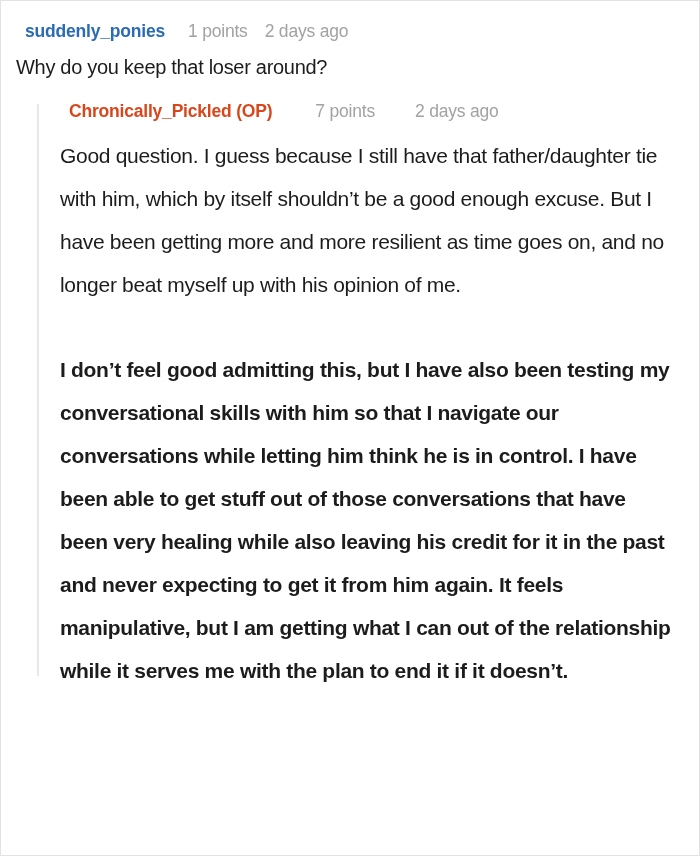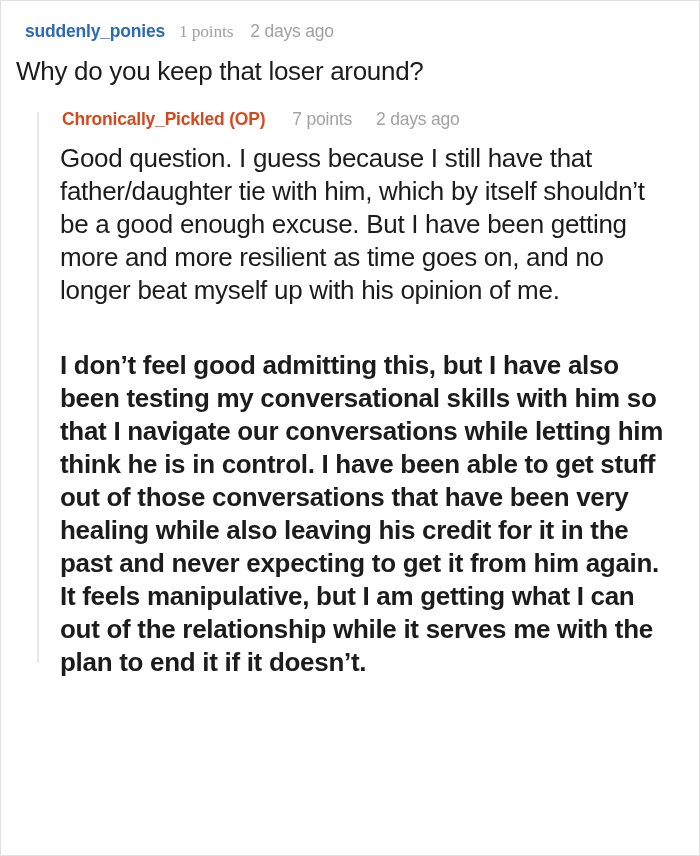--- a/index.html
+++ b/index.html
@@ -40,26 +40,26 @@
   .username.commenter { color: var(--username-blue, #2b6bb5); }
   .username.op       { color: var(--op-orange, #d8471c); }
 
   .meta {
     font-size: 17.5px;
     color: var(--meta-gray, #a2a2a2);
     letter-spacing: -0.2px;
   }
 
   .top-comment .comment-header { margin-left: 9px; }
-  .top-comment .meta.points    { margin-left: 14px; font-family: Liberation Serif, serif; }
+  .top-comment .meta.points    { margin-left: 23px; }
   .top-comment .meta.time      { margin-left: 17px; }
 
   .top-comment .comment-text {
     margin-top: 13px;
-    font-size: 26px;
+    font-size: 20px;
     line-height: 1.25;
     color: var(--body-text, #1c1c1c);
     letter-spacing: -0.3px;
   }
 
   .reply-comment {
     position: relative;
     margin-left: 21px;
     margin-top: 21px;
     padding-left: 23px;
@@ -67,31 +67,31 @@
 
   .thread-line {
     position: absolute;
     left: 0;
     top: 3px;
     bottom: 16px;
     width: 2px;
     background: var(--thread-line, #e7e7e7);
   }
 
-  .reply-comment .comment-header { margin-left: 2px; }
+  .reply-comment .comment-header { margin-left: 9px; gap: 16px; }
   .reply-comment .meta.points    { margin-left: 27px; }
   .reply-comment .meta.time      { margin-left: 24px; }
 
   .reply-body {
     margin-top: 12px;
   }
 
   .reply-body p {
-    font-size: 26px;
-    line-height: 33px;
+    font-size: 21px;
+    line-height: 43px;
     color: var(--body-text, #1c1c1c);
     letter-spacing: -0.3px;
     margin-bottom: 42px;
   }
 
   .reply-body p:last-child { margin-bottom: 0; font-weight: bold; }
 </style>
 </head>
 <body>
 

